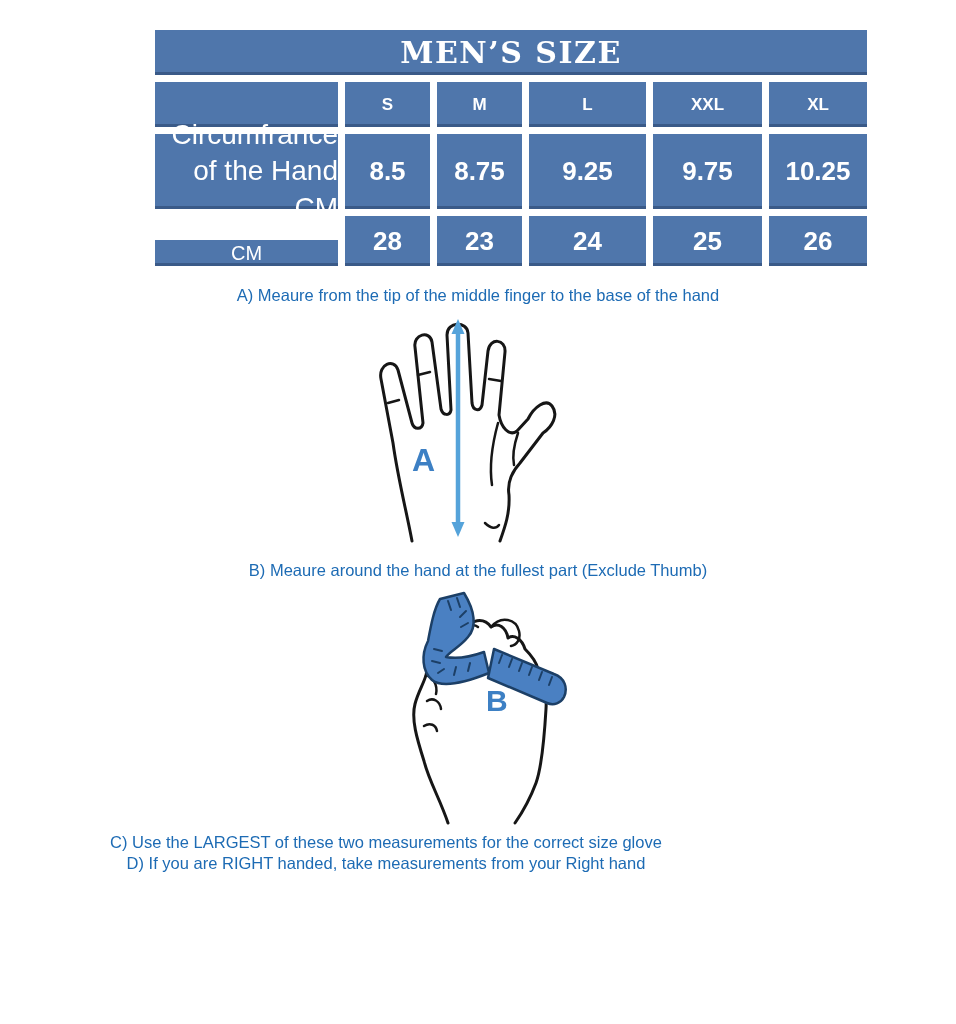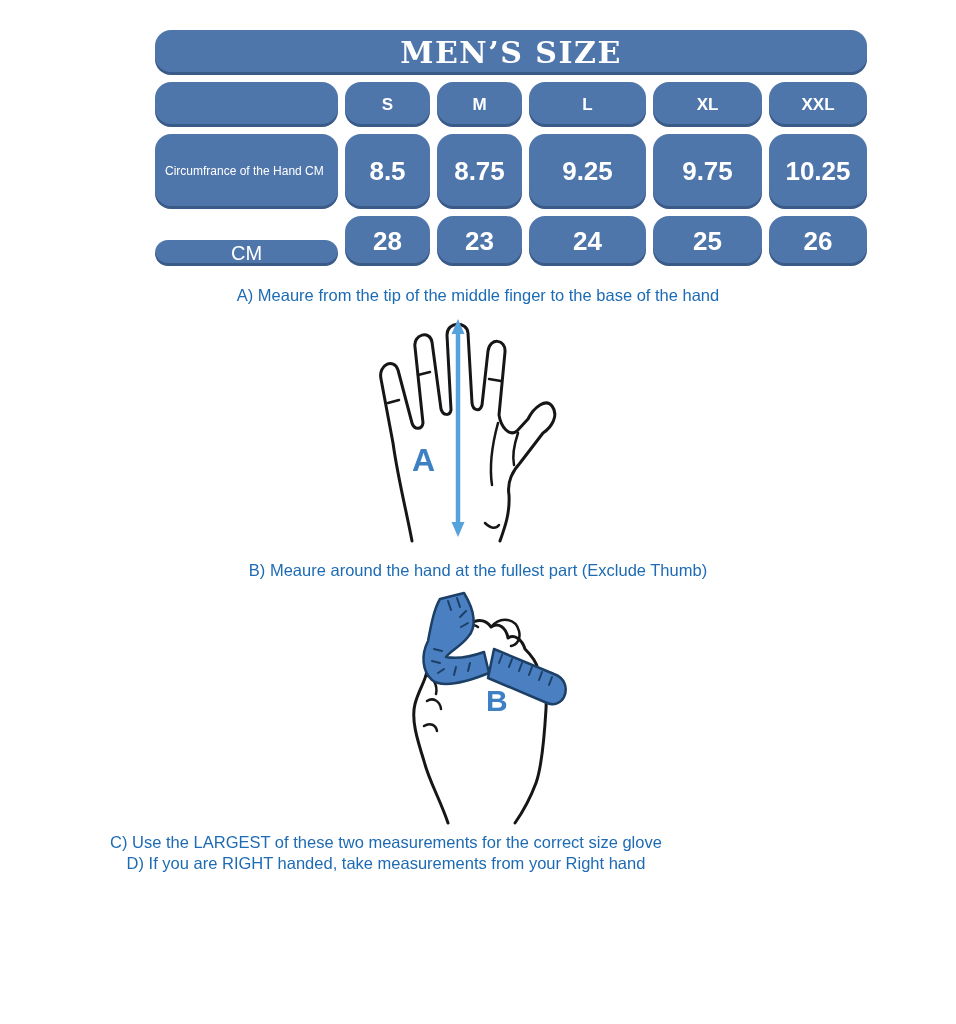--- a/index.html
+++ b/index.html
@@ -24,31 +24,30 @@
     display:grid;
     grid-template-columns:183px 85px 85px 117px 109px 98px;
     grid-template-rows:45px 45px 75px 50px;
     gap:7px;
   }
   .cell{
     background:var(--table-blue);
     color:#ffffff;
     display:flex;align-items:center;justify-content:center;
     box-shadow:inset 0 -3px 0 rgba(10,25,55,0.30);
-    border-radius:16px;
   }
   .cell.title{
     grid-column:1 / -1;
     font-family:"DejaVu Serif", serif;
     font-weight:bold;font-size:30px;letter-spacing:1.5px;
   }
   .cell.colhead{font-size:17px;font-weight:bold;}
   .cell.rowlabel-left{
-    font-size:12px;justify-content:flex-start;
-    padding-left:10px;line-height:1.3;text-align:left;
+    font-size:28px;justify-content:flex-start;
+    padding-left:10px;line-height:1.3;text-align:right;
   }
   .cell.rowlabel-center{font-size:20px;margin-top:24px;}
   .cell.value{font-size:26px;font-weight:bold;}
   
   .note{
     position:absolute;left:0;width:956px;text-align:center;
     color:var(--note-blue);font-size:16.5px;
   }
   .note-a{top:286px;}
   .note-b{top:561px;}
@@ -69,22 +68,22 @@
 </head>
 <body>
 
 <div class="size-table">
   <div class="cell title">MEN’S SIZE</div>
 
   <div class="cell"></div>
   <div class="cell colhead">S</div>
   <div class="cell colhead">M</div>
   <div class="cell colhead">L</div>
+  <div class="cell colhead">XXL</div>
   <div class="cell colhead">XL</div>
-  <div class="cell colhead">XXL</div>
 
   <div class="cell rowlabel-left">Circumfrance of the Hand CM</div>
   <div class="cell value">8.5</div>
   <div class="cell value">8.75</div>
   <div class="cell value">9.25</div>
   <div class="cell value">9.75</div>
   <div class="cell value">10.25</div>
 
   <div class="cell rowlabel-center">CM</div>
   <div class="cell value">28</div>

